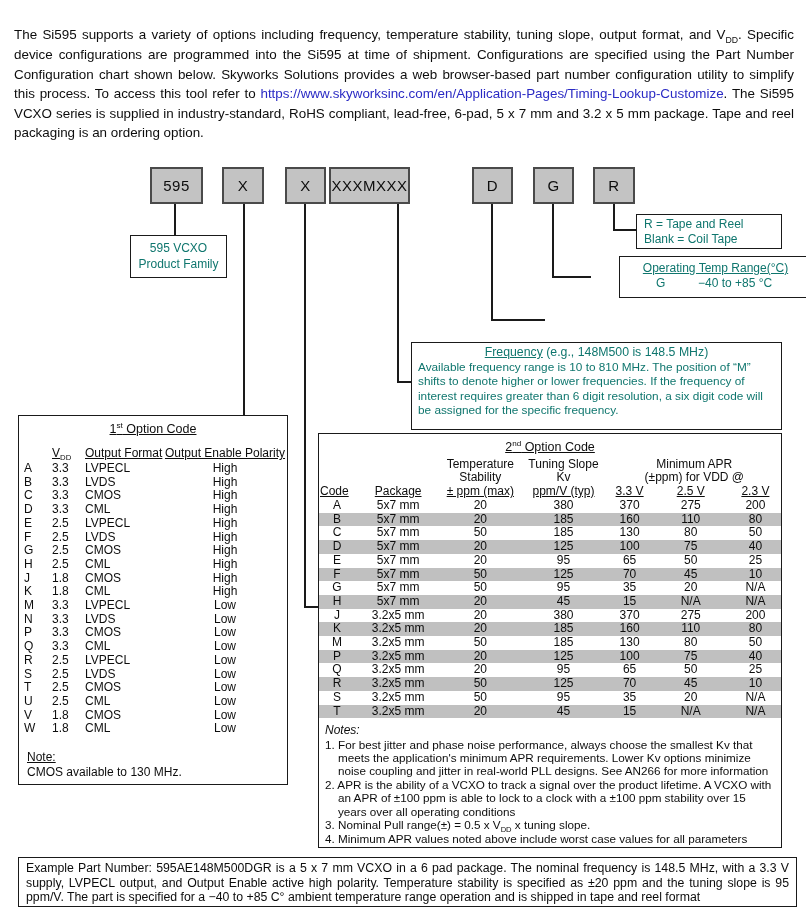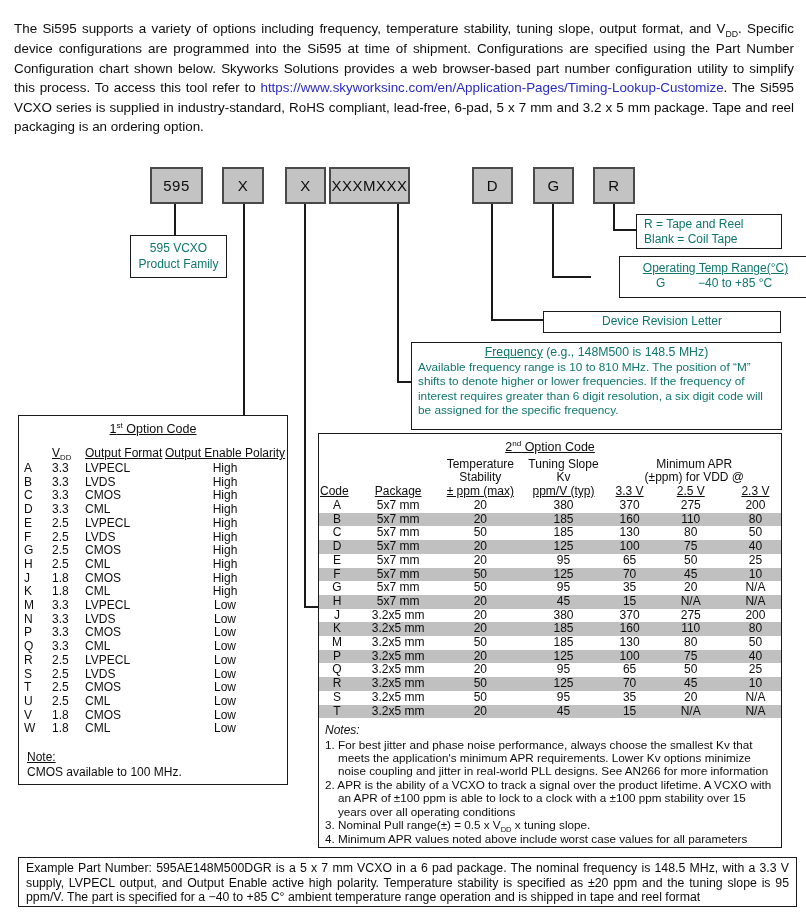--- a/index.html
+++ b/index.html
@@ -6,21 +6,21 @@
   #page{
     position:relative;width:806px;height:916px;background:#ffffff;
     font-family:"Liberation Sans","DejaVu Sans",sans-serif;color:#111;
     overflow:hidden;
   }
   sub{font-size:.65em;line-height:0;}
   sup{font-size:.65em;line-height:0;}
   .u{text-decoration:underline;}
   
   #intro{
-    position:absolute;left:14px;top:6px;width:780px;
+    position:absolute;left:14px;top:12px;width:780px;
     font-size:13.4px;line-height:19.6px;text-align:justify;color:#0d0d0d;
   }
   #intro a{color:#2a2ac4;text-decoration:none;}
   
   .pnbox{
     position:absolute;top:167px;height:37px;box-sizing:border-box;
     background:#c3c3c3;border:2px solid #4a4a4a;
     display:flex;align-items:center;justify-content:center;
     font-size:15px;color:#0d0d0d;letter-spacing:.5px;
   }
@@ -116,23 +116,20 @@
     <div>Blank = Coil Tape</div>
   </div>
 
   <div class="ann" id="temp-box">
     <div class="t"><span class="u">Operating Temp Range(°C)</span></div>
     <div class="r">
       <span class="code">G</span><span>−40 to +85 °C</span>
     </div>
   </div>
 
-  <div class="ann" id="devrev-box">
-    <span>Device Revision Letter</span>
-  </div>
 
   <div class="ann" id="freq-box">
     <div class="t"><span class="u">Frequency</span><span> (e.g., 148M500 is 148.5 MHz)</span></div>
     <div>Available frequency range is 10 to 810 MHz. The position of “M” shifts to denote higher or lower frequencies. If the frequency of interest requires greater than 6 digit resolution, a six digit code will be assigned for the specific frequency.</div>
   </div>
 
   <div class="optbox" id="opt1-box">
     <div class="title"><span class="u"><span>1</span><sup>st</sup><span> Option Code</span></span></div>
     <table id="t1">
       <colgroup>
@@ -287,21 +284,21 @@
           <tr>
             <td class="c0">W</td>
             <td class="c1">1.8</td>
             <td class="c2">CML</td>
             <td class="c3">Low</td>
           </tr>
         </tbody>
     </table>
     <div id="opt1-note">
       <div><span class="u">Note:</span></div>
-      <div>CMOS available to 100 MHz.</div>
+      <div>CMOS available to 130 MHz.</div>
     </div>
   </div>
 
   <div class="optbox" id="opt2-box">
     <div class="title"><span class="u"><span>2</span><sup>nd</sup><span> Option Code</span></span></div>
     <table id="t2">
       <colgroup>
         <col style="width:36px">
           <col style="width:86px">
           <col style="width:78px">

